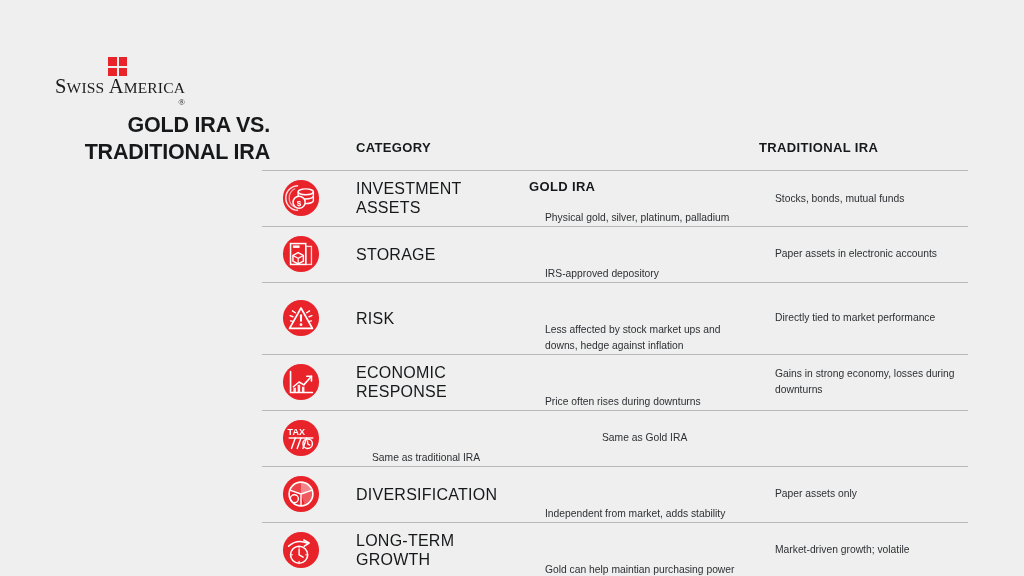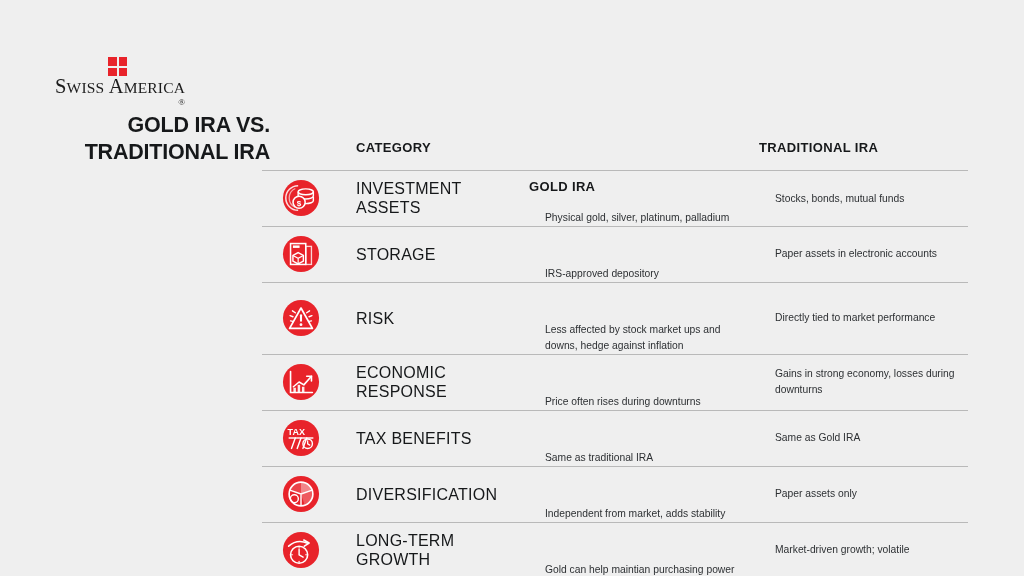--- a/index.html
+++ b/index.html
@@ -257,21 +257,20 @@
     <div class="c-icon">
       <svg class="badge" viewBox="0 0 40 40">
         <circle cx="20" cy="20" r="19" fill="#e8232a"></circle>
         <text x="15" y="17" font-family="Liberation Sans, sans-serif" font-size="9.5" font-weight="bold" fill="#fff" text-anchor="middle">TAX</text>
         <path d="M7 20h26" stroke="#fff" stroke-width="1.5"></path>
         <path d="M14 20l-4 11M20 20l-4 11M26 20l-4 11" stroke="#fff" stroke-width="1.5" stroke-linecap="round"></path>
         <circle cx="27" cy="26" r="5" fill="none" stroke="#fff" stroke-width="1.5"></circle>
         <path d="M27 23v3.2l2.2 1.3" stroke="#fff" stroke-width="1.3" stroke-linecap="round" fill="none"></path>
       </svg>
     </div>
-    <div class="c-cat cat-label">TAX BENEFITS</div>
     <div class="c-gold cell-text">Same as traditional IRA</div>
     <div class="c-trad cell-text">Same as Gold IRA</div>
   </div>
 
   <div class="rule"></div>
 
   <div class="row data-row">
     <div class="c-icon">
       <svg class="badge" viewBox="0 0 40 40">
         <circle cx="20" cy="20" r="19" fill="#e8232a"></circle>

